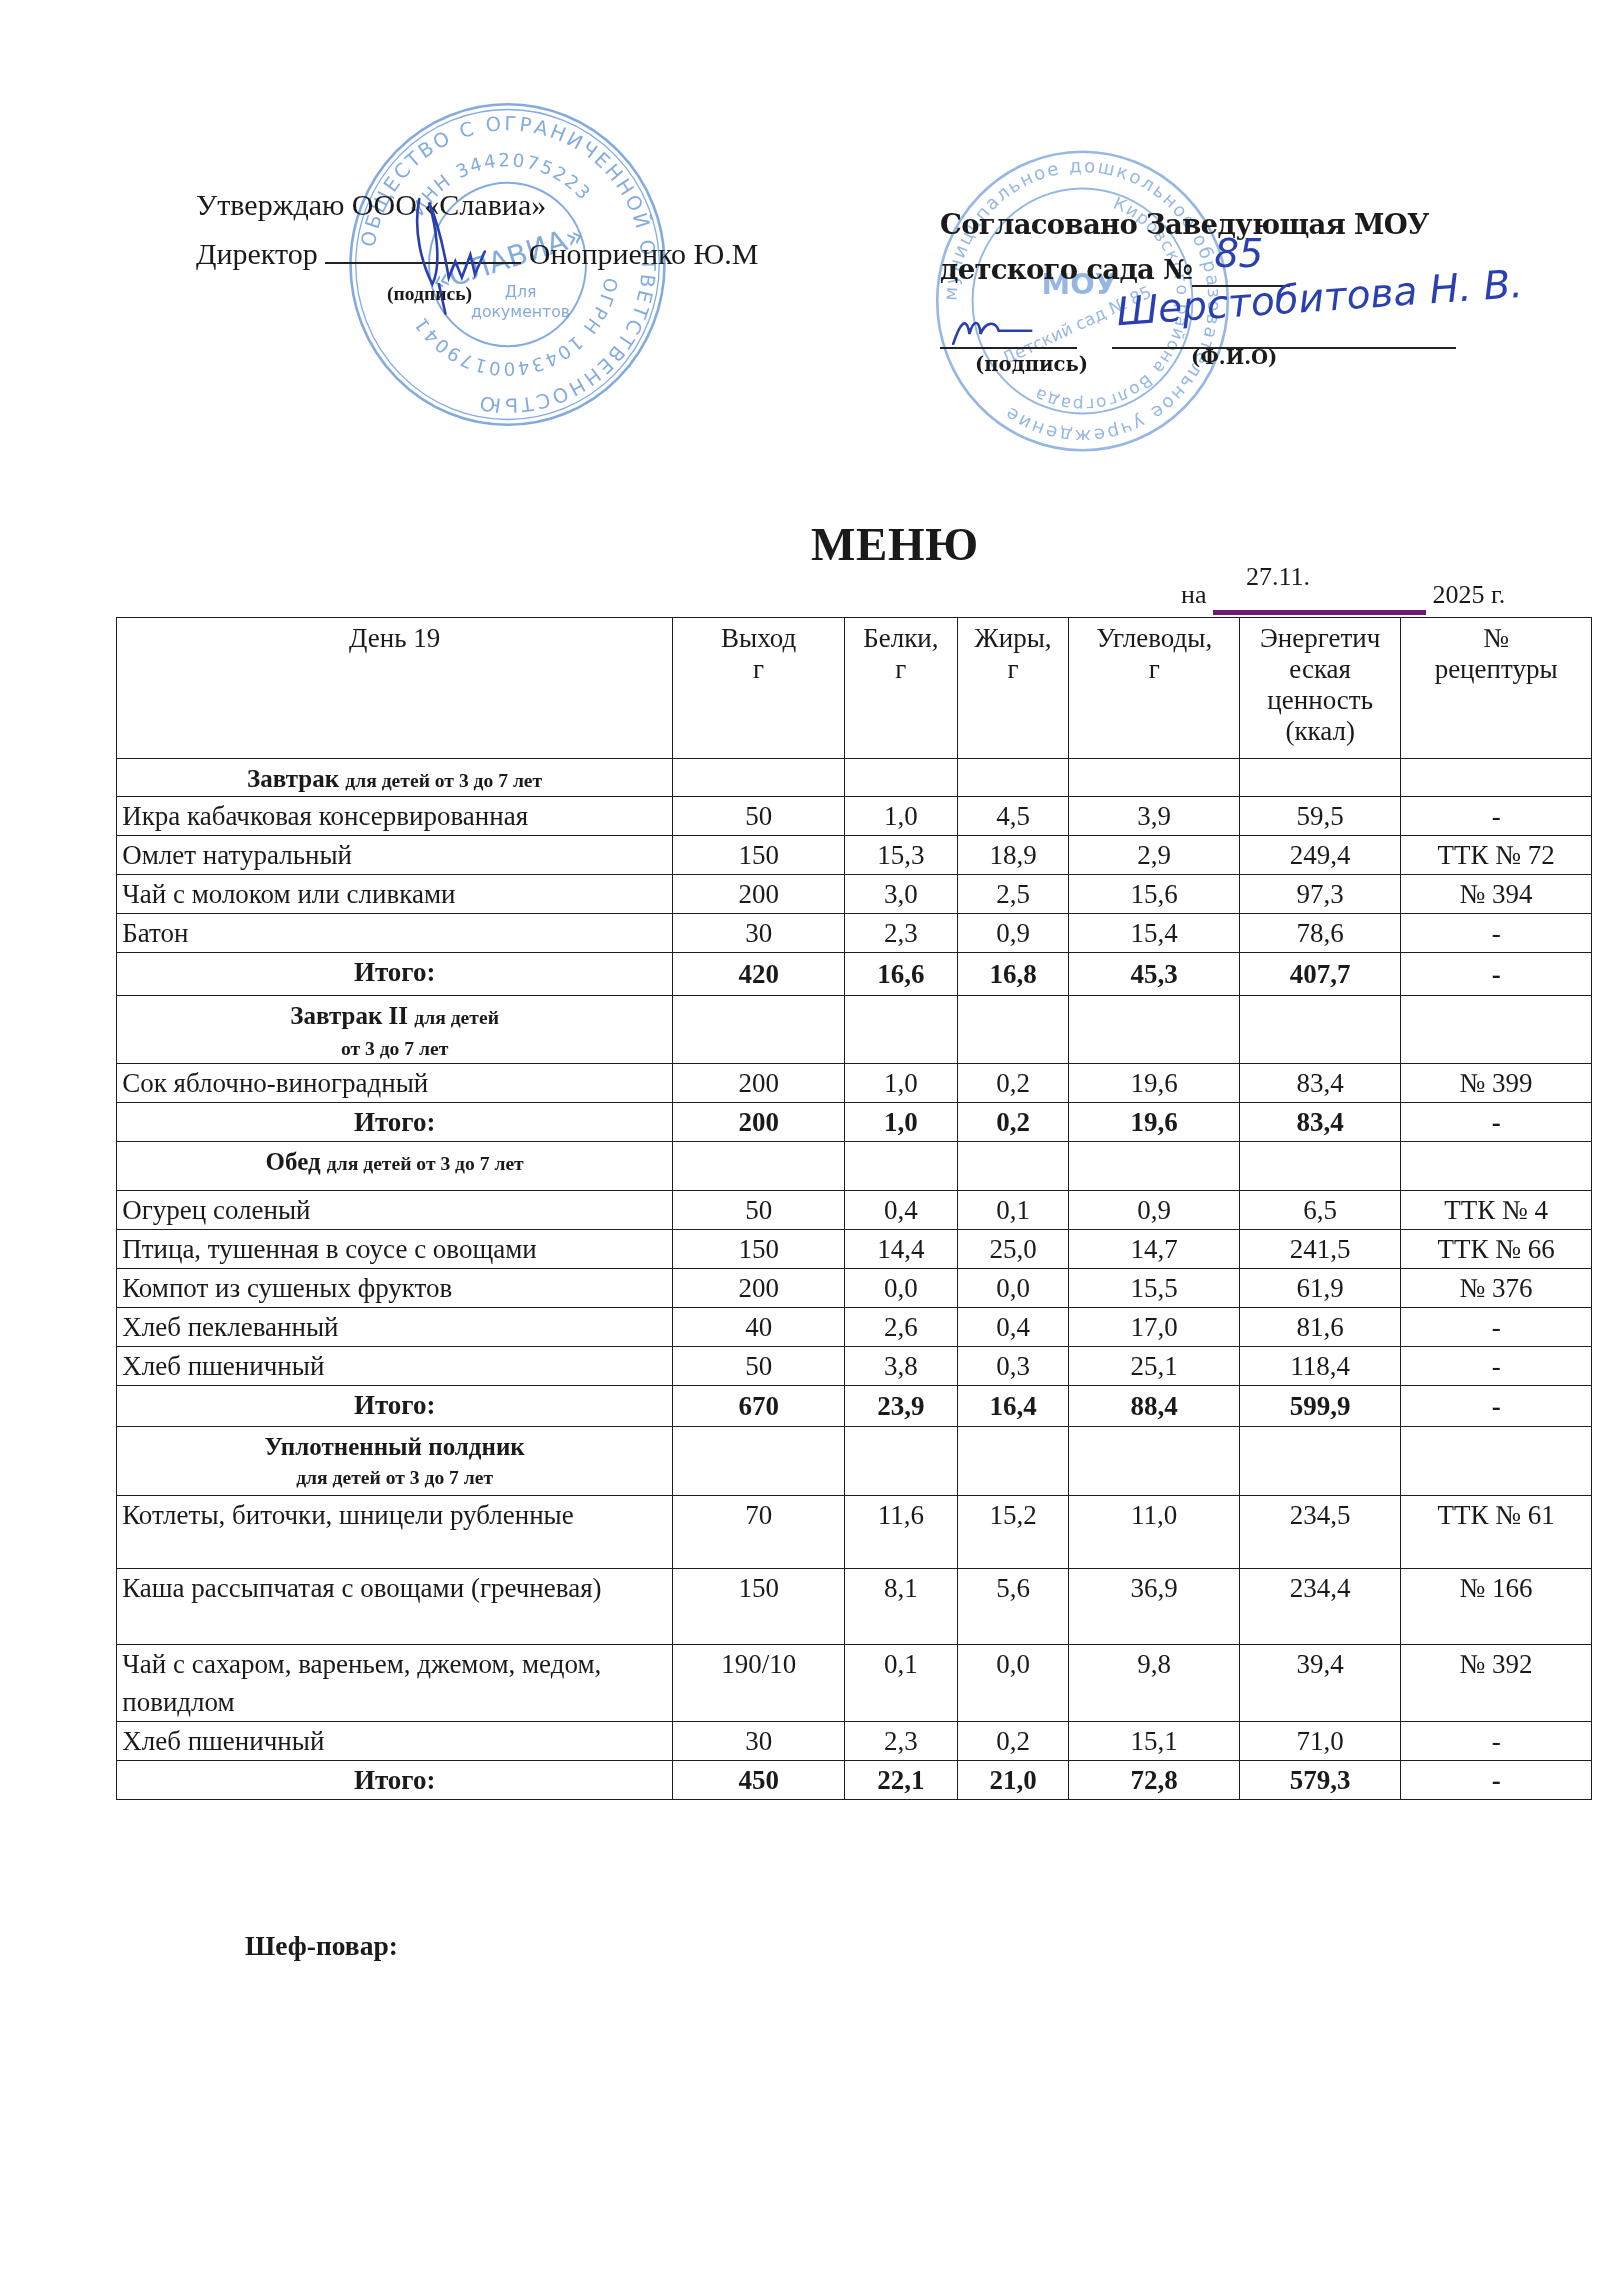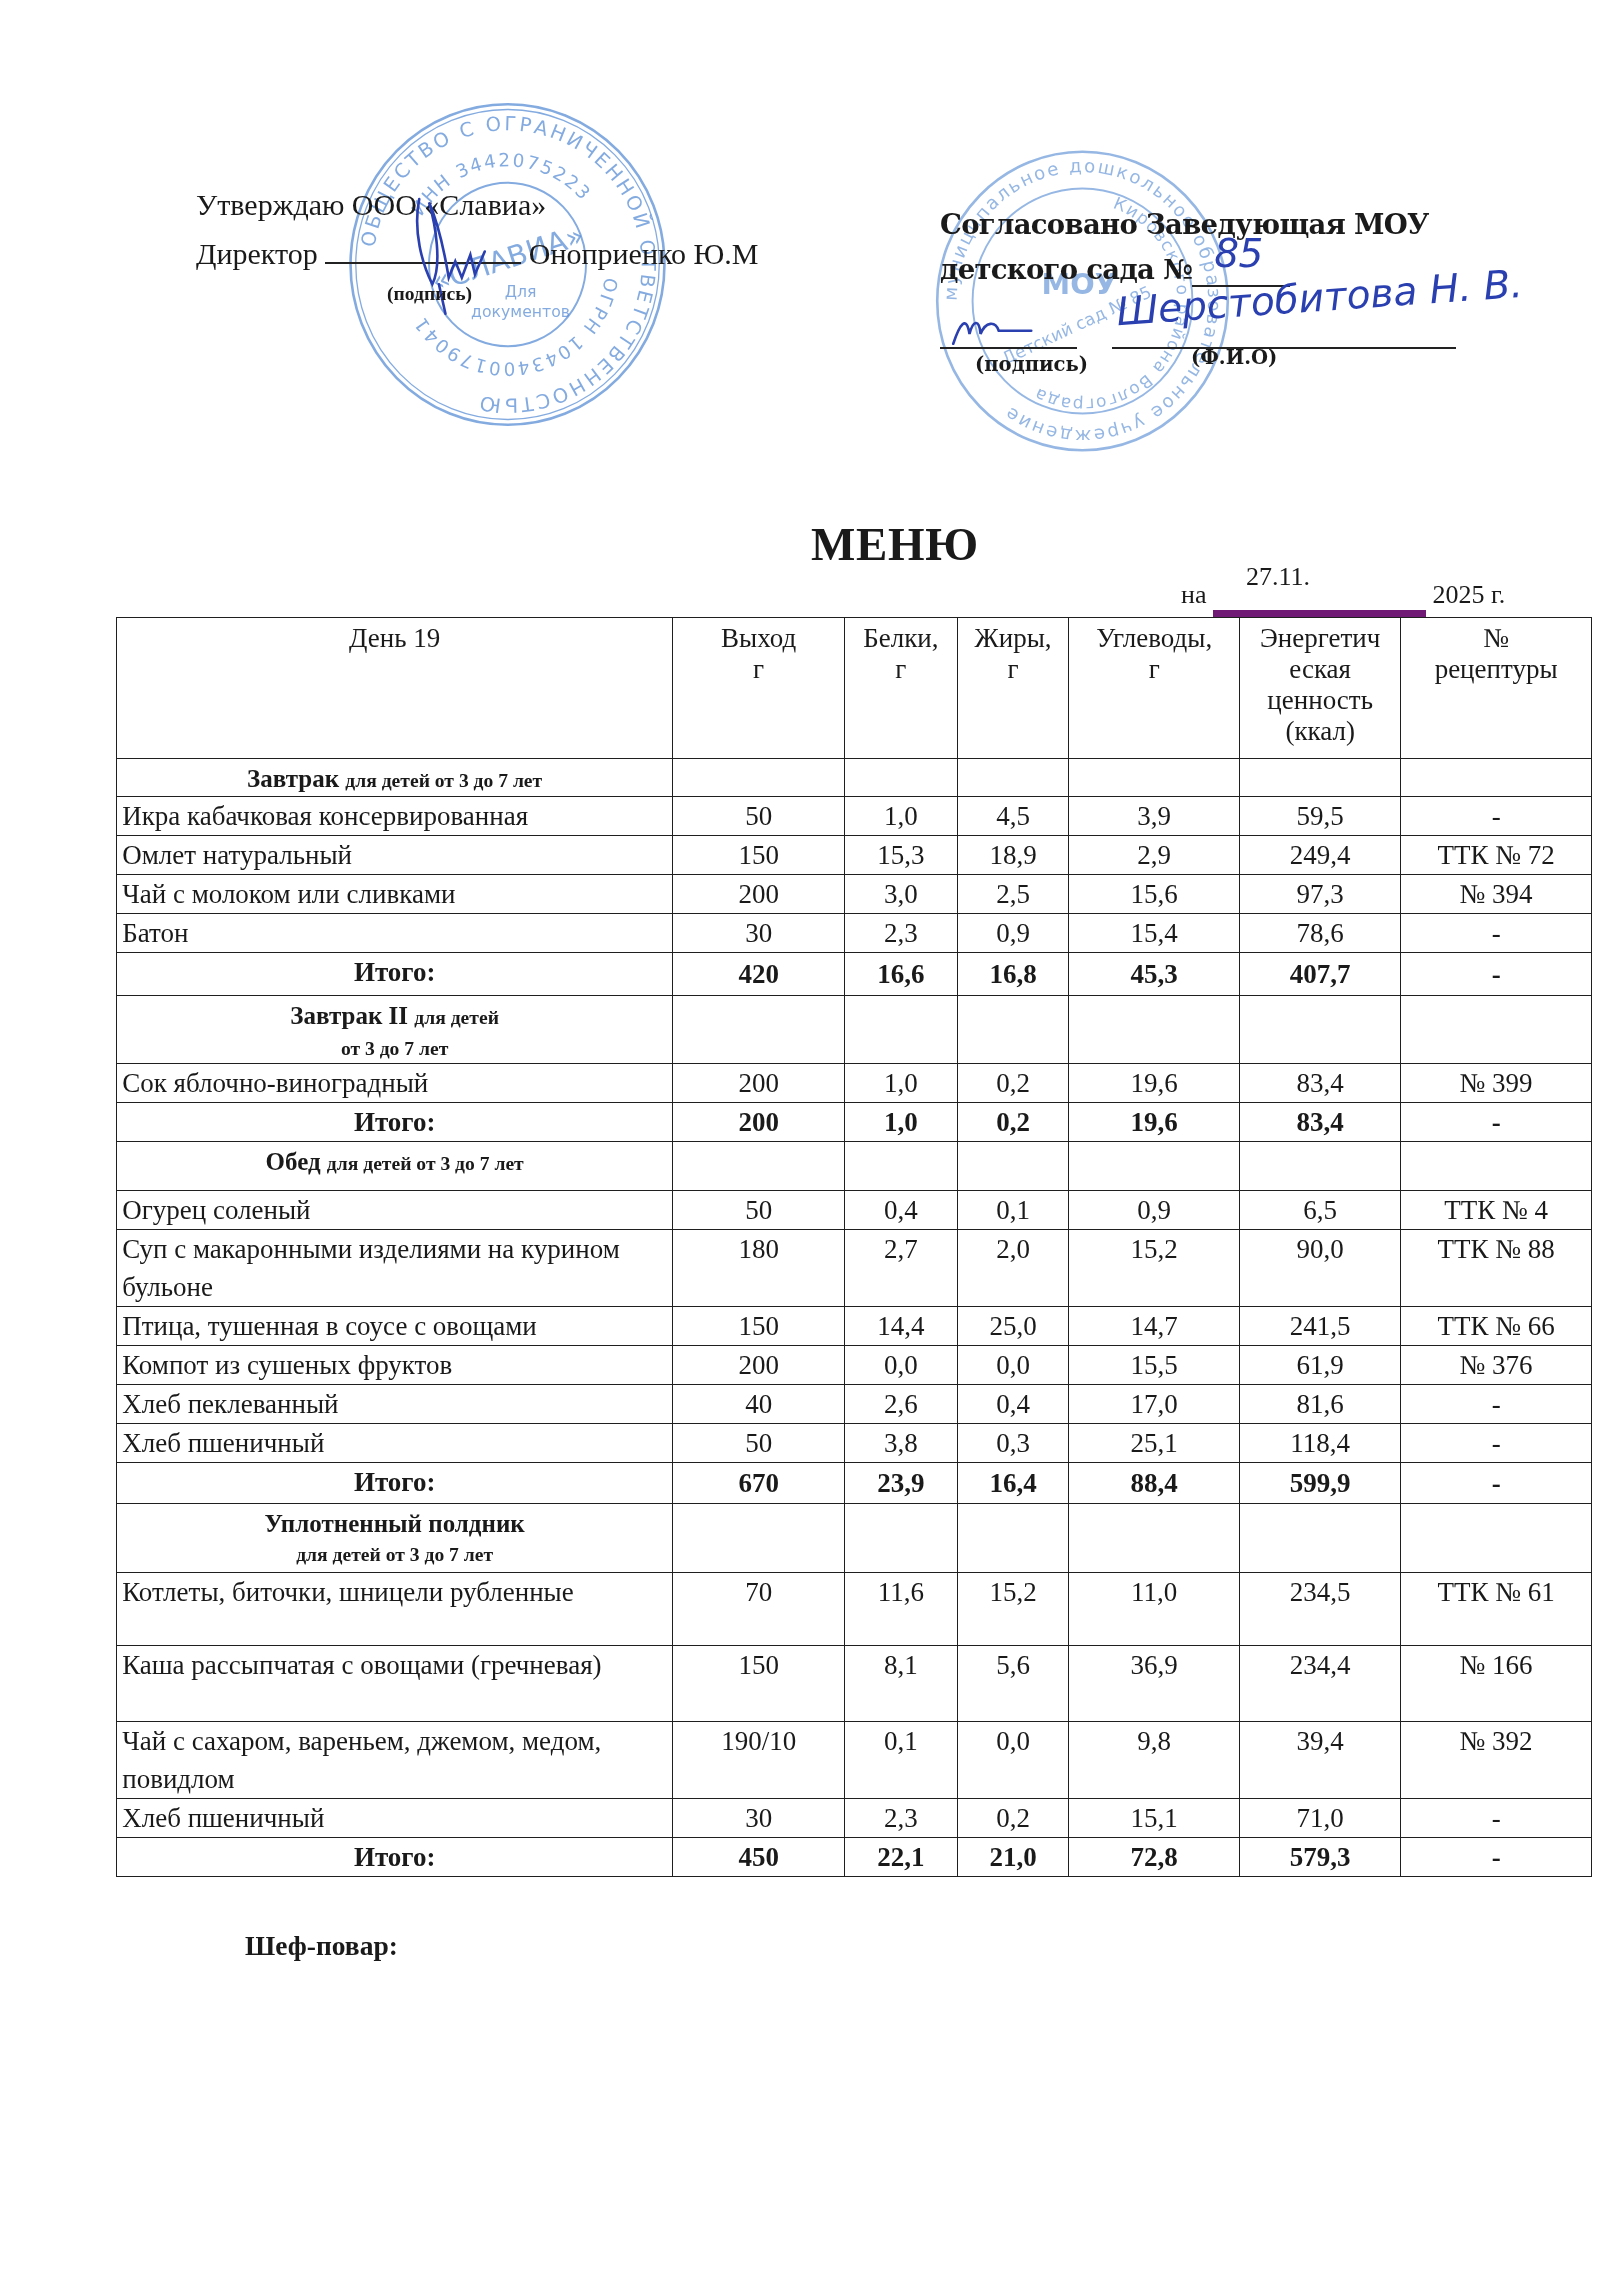--- a/index.html
+++ b/index.html
@@ -17,21 +17,21 @@
   
   .stamp { position: absolute; border-radius: 50%; }
   .stamp svg { width: 100%; height: 100%; overflow: visible; }
 
   
   .agree-line { font-family: "DejaVu Serif", serif; font-weight: bold; font-size: 27.5px; white-space: nowrap; letter-spacing: -0.7px; }
 
   
   .title { font-size: 47px; font-weight: bold; letter-spacing: 0.7px; }
   .date-line { font-size: 26px; white-space: nowrap; }
-  .date-blank { display: inline-block; width: 213px; border-bottom: 8px solid #701a75; text-align: left; position: relative; }
+  .date-blank { display: inline-block; width: 213px; border-bottom: 5px solid #701a75; text-align: left; position: relative; }
   .date-blank span { position: absolute; left: 33px; top: -18.3px; font-size: 26px; }
 
   
   table.menu {
     position: absolute; left: 116px; top: 617px; width: 1476px;
     border-collapse: collapse; table-layout: fixed; font-size: 27px;
   }
   table.menu td, table.menu th {
     border: 1.3px solid #1f1f1f; padding: 0 5.2px; vertical-align: top; line-height: 38px;
     font-weight: normal; overflow: hidden;
@@ -256,29 +256,20 @@
       </tr>
       <tr class="item" style="height: 39px;">
         <td class="name">Огурец соленый</td>
         <td class="num">50</td>
         <td class="num">0,4</td>
         <td class="num">0,1</td>
         <td class="num">0,9</td>
         <td class="num">6,5</td>
         <td class="num">ТТК № 4</td>
       </tr>
-      <tr class="item" style="height: 69px;">
-        <td class="name">Суп с макаронными изделиями на курином бульоне</td>
-        <td class="num">180</td>
-        <td class="num">2,7</td>
-        <td class="num">2,0</td>
-        <td class="num">15,2</td>
-        <td class="num">90,0</td>
-        <td class="num">ТТК № 88</td>
-      </tr>
       <tr class="item" style="height: 38px;">
         <td class="name">Птица, тушенная в соусе с овощами</td>
         <td class="num">150</td>
         <td class="num">14,4</td>
         <td class="num">25,0</td>
         <td class="num">14,7</td>
         <td class="num">241,5</td>
         <td class="num">ТТК № 66</td>
       </tr>
       <tr class="item" style="height: 39px;">

